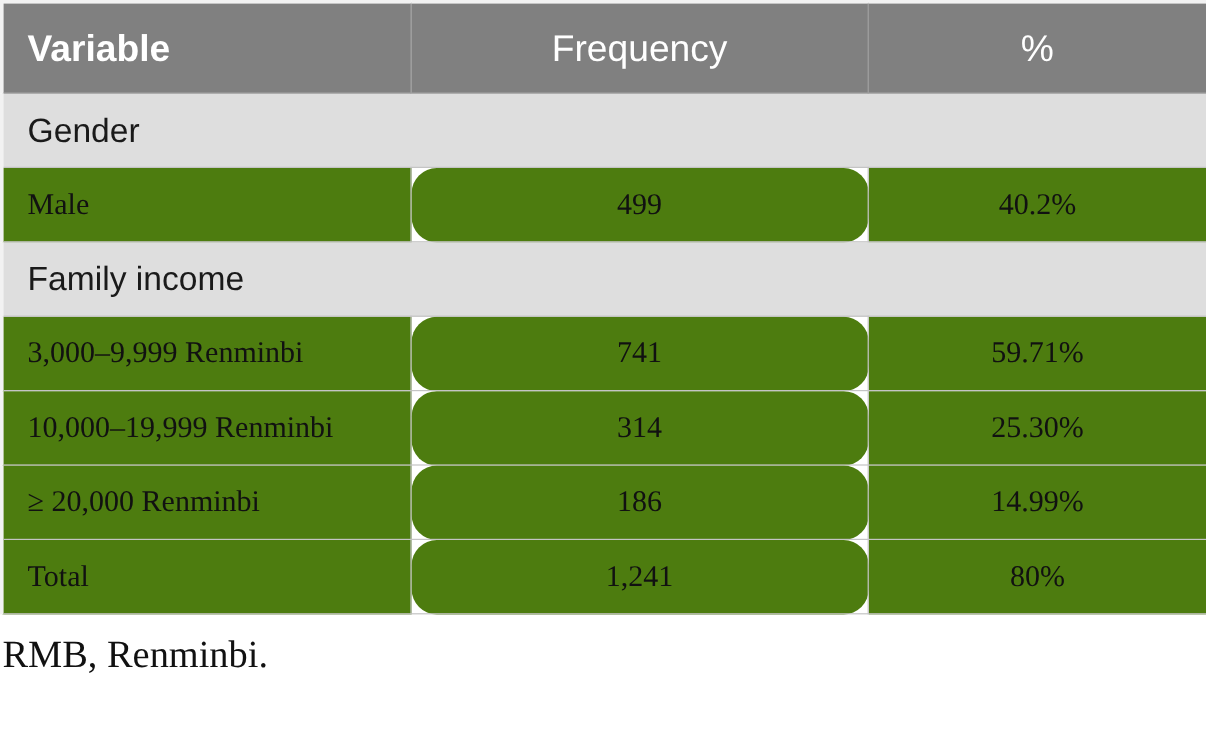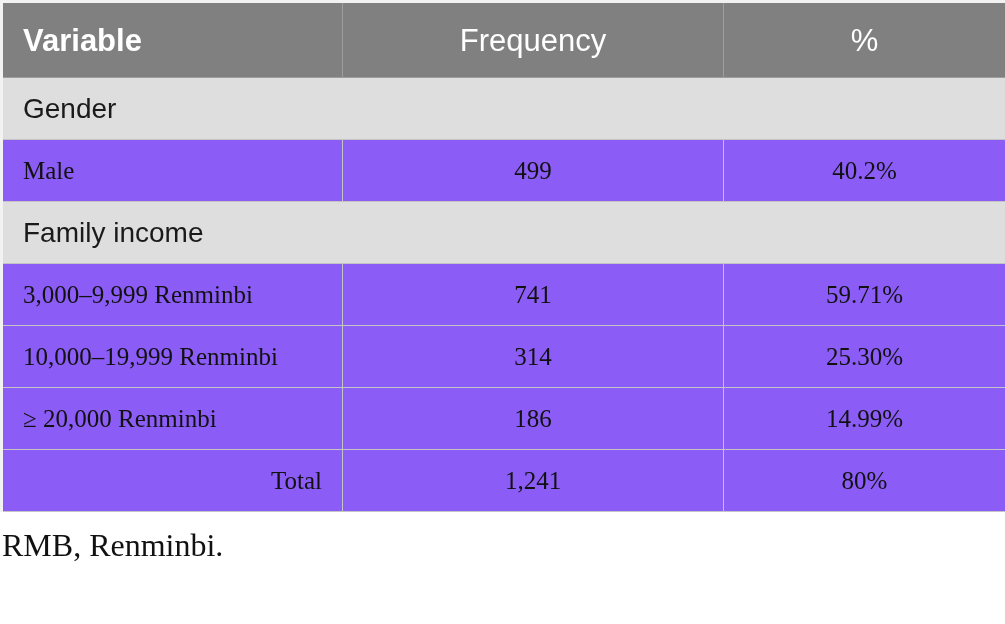--- a/index.html
+++ b/index.html
@@ -73,37 +73,37 @@
     border: 1px solid #c4c4c4;
     border-left: 3px solid #f2f2f2;
     border-right: 3px solid #f2f2f2;
     text-align: left;
     vertical-align: middle;
     box-sizing: border-box;
   }
 
   
   tr.data-row td {
-    background: #8b5cf6;
+    background: #4d7c0f;
     color: #111111;
     font-family: "Liberation Serif", serif;
     font-size: 25px;
     line-height: 1;
     height: 62px;
     padding: 12px 20px;
     border: 1px solid #c4c4c4;
     vertical-align: middle;
     box-sizing: border-box;
   }
   tr.data-row td.cell-label {
     text-align: left;
     border-left: 3px solid #f2f2f2;
   }
-  tr.data-row td.cell-label.align-right { text-align: right; }
-  tr.data-row td.cell-freq { text-align: center; }
+  tr.data-row td.cell-label.align-right { }
+  tr.data-row td.cell-freq { text-align: center; border-radius: 21px; }
   tr.data-row td.cell-pct {
     text-align: center;
     border-right: 3px solid #84cc16;
   }
   tr.data-row.total-row td { border-bottom: 1px solid #c4c4c4; }
 
   
   .footnote {
     font-family: "Liberation Serif", serif;
     font-size: 32px;

